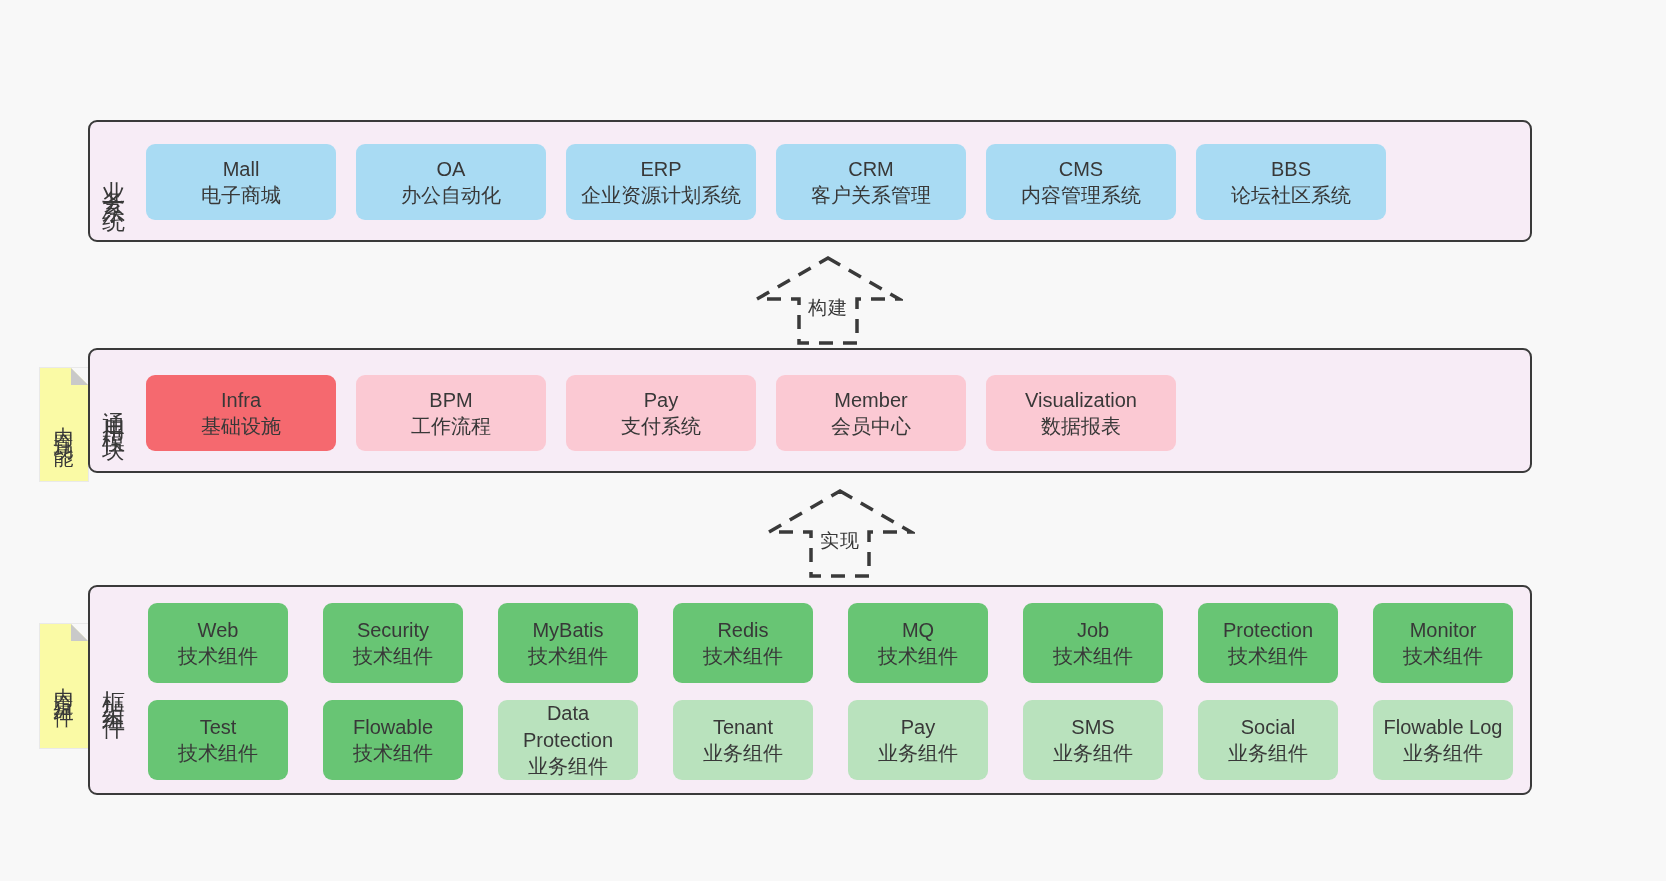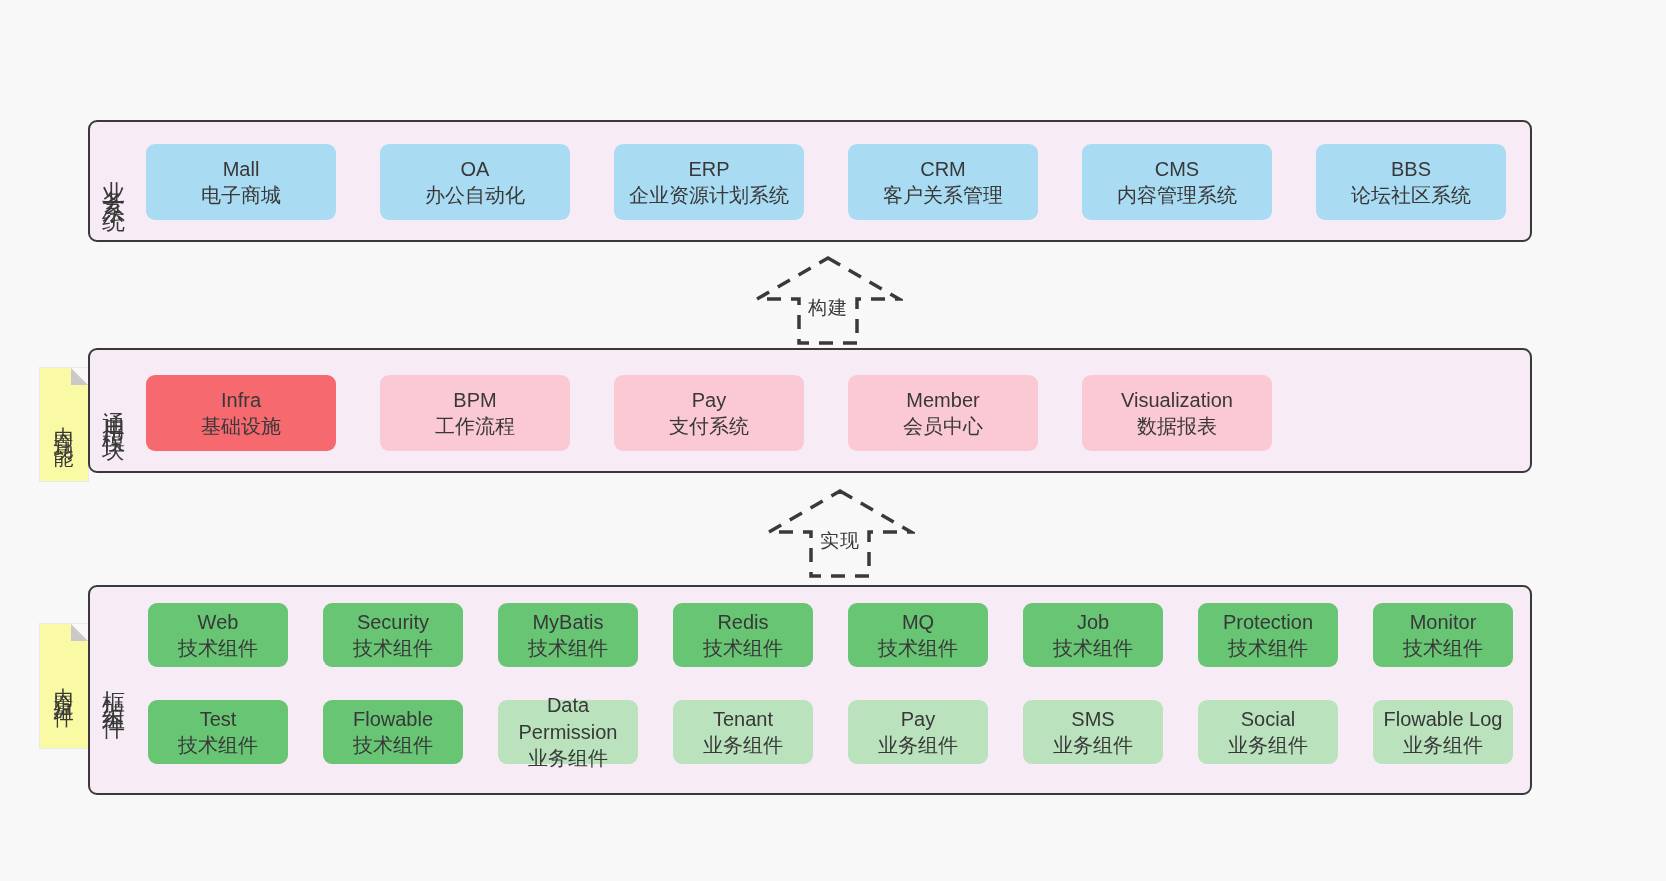--- a/index.html
+++ b/index.html
@@ -29,37 +29,37 @@
   .band-components{top:585px;height:210px;}
 
   .band-label{
     position:absolute;left:12px;top:50%;transform:translateY(-50%);
     writing-mode:vertical-lr;text-orientation:upright;
     font-size:23px;letter-spacing:9px;color:var(--text);line-height:1;
     white-space:nowrap;
   }
 
   .row{position:absolute;display:flex;}
-  .row-wide{left:56px;gap:44px;justify-content:center;}
+  .row-wide{left:56px;gap:20px;justify-content:center;}
   .band-business .row-wide{top:22px;}
   .band-modules .row-wide{top:25px;}
   .row-narrow{left:58px;gap:35px;}
   .row-1{top:16px;}
   .row-2{top:113px;}
 
   .box{
     box-sizing:border-box;
     border-radius:9px;
     display:flex;flex-direction:column;align-items:center;justify-content:center;
     text-align:center;
     font-size:20px;line-height:1.32;color:var(--text);
     padding:4px 6px;
   }
   .box-wide{width:190px;height:76px;}
-  .box-narrow{width:140px;height:64px;}
+  .box-narrow{width:140px;height:80px;}
   .blue{background:var(--blue);}
   .red{background:var(--red);}
   .pink{background:var(--pink);}
   .green{background:var(--green);}
   .green-light{background:var(--green-light);}
   .box-title,.box-sub{width:100%;}
 
   .sticky{
     position:absolute;left:40px;width:48px;
     background:var(--yellow);
@@ -215,21 +215,21 @@
     <div class="row row-narrow row-2">
       <div class="box box-narrow green">
         <div class="box-title">Test</div>
         <div class="box-sub">技术组件</div>
       </div>
       <div class="box box-narrow green">
         <div class="box-title">Flowable</div>
         <div class="box-sub">技术组件</div>
       </div>
       <div class="box box-narrow green-light">
-        <div class="box-title">Data Permission</div>
+        <div class="box-title">Data Protection</div>
         <div class="box-sub">业务组件</div>
       </div>
       <div class="box box-narrow green-light">
         <div class="box-title">Tenant</div>
         <div class="box-sub">业务组件</div>
       </div>
       <div class="box box-narrow green-light">
         <div class="box-title">Pay</div>
         <div class="box-sub">业务组件</div>
       </div>

